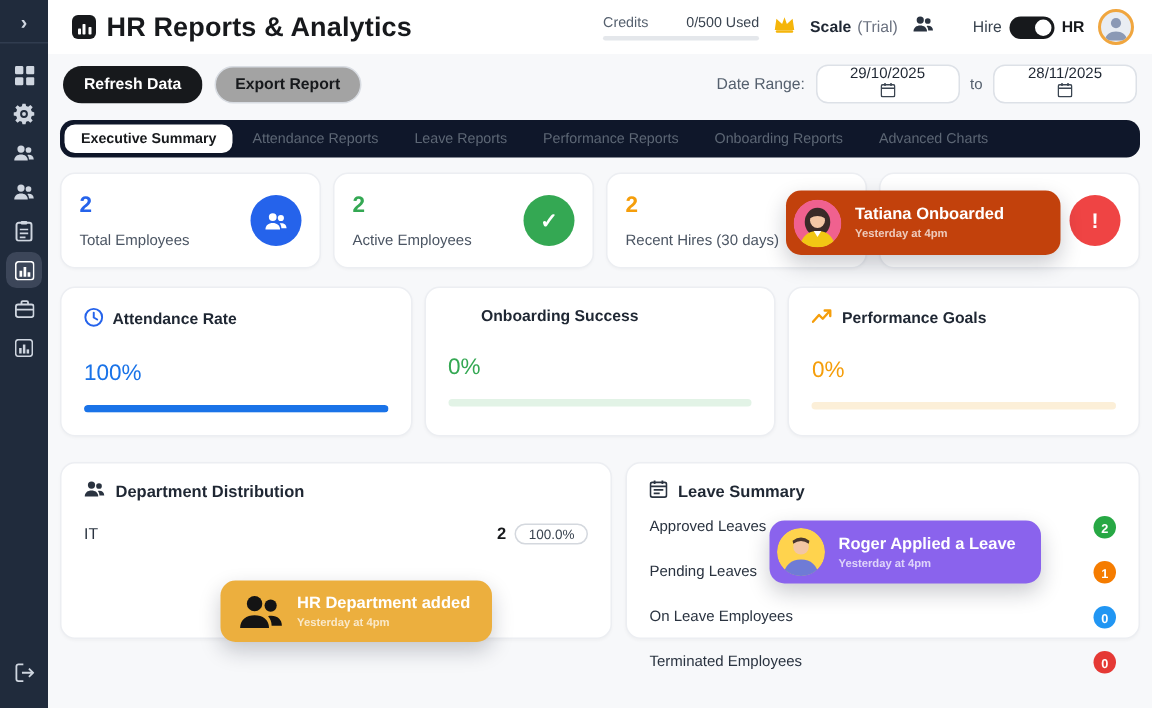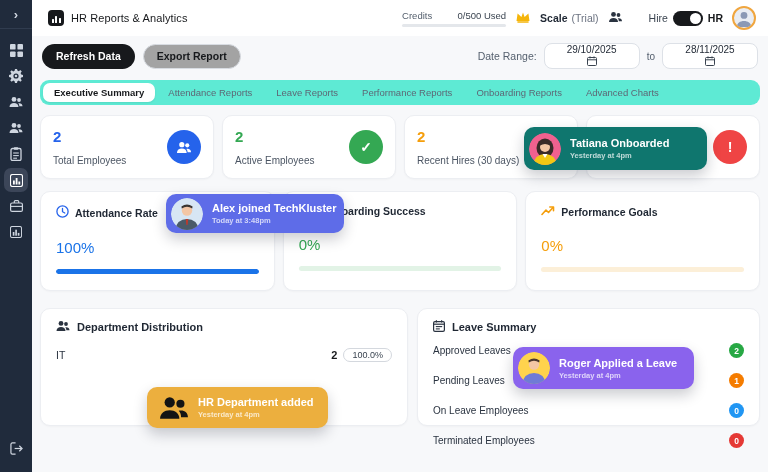--- a/index.html
+++ b/index.html
@@ -20,21 +20,21 @@
   .sb-logout { margin-top:auto; margin-bottom:12px; }
 
   
   .main { position:absolute; left:32px; top:0; width:736px; height:472px; }
 
   .topbar { height:36px; background:#ffffff; display:flex; align-items:center; padding:0 12px 0 16px; }
   .brand { display:flex; align-items:center; gap:7px; }
   .brand-icon { width:16px; height:16px; background:#17191c; border-radius:4px; display:flex;
                 align-items:flex-end; justify-content:center; gap:1.5px; padding:3px 3.5px; }
   .brand-icon i { display:block; width:2.5px; background:#fff; border-radius:0.5px; }
-  .brand-title { font-size:11px; font-weight:normal; color:#17191c; letter-spacing:0.1px; }
+  .brand-title { font-size:18px; font-weight:bold; color:#17191c; letter-spacing:0.1px; }
   .top-right { margin-left:auto; display:flex; align-items:center; gap:9px; }
   .credits { width:104px; }
   .credits-row { display:flex; justify-content:space-between; font-size:9.5px; color:#55606e; }
   .credits-row b { color:#3a4450; font-weight:normal; }
   .credits-bar { margin-top:3px; height:3px; border-radius:2px; background:#e4e7eb; }
   .plan { display:flex; align-items:center; gap:4px; font-size:10.5px; color:#1f2733; font-weight:bold; }
   .plan .trial { color:#6b7280; font-weight:normal; }
   .hire-group { display:flex; align-items:center; gap:5px; font-size:10.5px; color:#3a4450;padding-left:17px; }
   .toggle { width:30px; height:15px; border-radius:9px; background:#17191c; position:relative; cursor:pointer; }
   .toggle .knob { position:absolute; right:2px; top:2px; width:11px; height:11px; border-radius:50%; background:#fff; }
@@ -48,21 +48,21 @@
          font-family:"Liberation Sans", sans-serif; }
   .btn-dark { background:#17191c; color:#ffffff; }
   .btn-light { background:#a3a3a3; color:#17191c; border-color:#d8dce2; }
   .dr-group { margin-left:auto; display:flex; align-items:center; gap:7px; }
   .dr-label { font-size:10.5px; color:#55606e; }
   .dr-to { font-size:10px; color:#55606e; }
   .date-input { height:26px; width:96px; background:#fff; border:1px solid #dde1e7; border-radius:8px;
                 display:flex; align-items:center; justify-content:space-between; padding:0 8px;
                 font-size:10px; color:#1f2733; cursor:pointer;flex-direction:column; }
 
-  .tabs { margin:4px 8px 0 8px; background:#5eead4; border-radius:9px; height:25px; display:flex;
+  .tabs { margin:4px 8px 0 8px; background:#0f172a; border-radius:9px; height:25px; display:flex;
           align-items:center; padding:0 3px; gap:2px; }
   .tab { font-size:9.5px; color:#5d6775; padding:4px 11px; border-radius:7px; white-space:nowrap; cursor:pointer; }
   .tab.active { background:#ffffff; color:#17191c; font-weight:bold; box-shadow:0 1px 2px rgba(0,0,0,.08); }
 
   .card { background:#ffffff; border:1px solid #eceef2; border-radius:10px; box-shadow:0 1px 2px rgba(16,24,40,.03); }
 
   .stats { margin:10px 8px 0 8px; display:grid; grid-template-columns:repeat(4,1fr); gap:8px; }
   .stat-card { height:64px; padding:10px 12px; display:flex; align-items:center; justify-content:space-between; }
   .stat-txt { display:flex; flex-direction:column; justify-content:space-between; height:100%; padding:2px 0; }
   .stat-value { font-size:15px; font-weight:bold; }
@@ -89,21 +89,21 @@
   .leave-badge { margin-left:auto; width:15px; height:15px; border-radius:50%; color:#fff; font-size:8.5px;
                  font-weight:bold; display:flex; align-items:center; justify-content:center; }
 
   
   .toast { position:absolute; z-index:50; border-radius:10px; display:flex; align-items:center;
            gap:9px; padding:4px 12px 4px 5px; box-shadow:0 6px 14px rgba(16,24,40,.22); cursor:pointer; }
   .toast-av { width:32px; height:32px; border-radius:50%; overflow:hidden; flex:none; }
   .toast-body { display:flex; flex-direction:column; gap:2px; }
   .toast-title { font-size:11px; font-weight:bold; color:#ffffff; white-space:nowrap; }
   .toast-time { font-size:7.5px; font-weight:bold; color:rgba(255,255,255,.72); }
-  #toast-tatiana { left:524px; top:127px; width:183px; height:43px; background:#0f766e; }
+  #toast-tatiana { left:524px; top:127px; width:183px; height:43px; background:#c2410c; }
   #toast-alex    { left:166px; top:194px; width:178px; height:39px; background:#5e6ce8; }
   #toast-roger   { left:513px; top:347px; width:181px; height:42px; background:#8a63ed; }
   #toast-hr      { left:147px; top:387px; width:181px; height:41px; background:#ecaf3e; padding-left:12px; }
   .toast-glyph { flex:none; display:flex; align-items:center; }
 </style>
 </head>
 <body>
 
 <div class="page">
 
@@ -419,35 +419,20 @@
           <path d="M4 32q2-11 12-11t12 11z" fill="#f2c714"></path>
           <path d="M13.5 21l2.5 4 2.5-4z" fill="#fff"></path>
         </svg>
     </span>
     <span class="toast-body">
       <span class="toast-title">Tatiana Onboarded</span>
       <span class="toast-time">Yesterday at 4pm</span>
     </span>
   </div>
 
-  <div class="toast" id="toast-alex">
-    <span class="toast-av">
-      <svg width="32" height="32" viewBox="0 0 32 32">
-          <circle cx="16" cy="16" r="16" fill="#d7e6f4"></circle>
-          <circle cx="16" cy="12.5" r="5.2" fill="#f3c6a5"></circle>
-          <path d="M10.8 10.5q5.2-3.6 10.4 0l.4-2q-5.6-4.2-11.2 0z" fill="#3a3532"></path>
-          <path d="M4 32q2-11 12-11t12 11z" fill="#4a5b68"></path>
-          <path d="M14.8 21h2.4l-.6 6h-1.2z" fill="#c0392b"></path>
-        </svg>
-    </span>
-    <span class="toast-body">
-      <span class="toast-title">Alex joined TechKluster</span>
-      <span class="toast-time">Today at 3:48pm</span>
-    </span>
-  </div>
 
   <div class="toast" id="toast-roger">
     <span class="toast-av">
       <svg width="32" height="32" viewBox="0 0 32 32">
           <circle cx="16" cy="16" r="16" fill="#ffd34d"></circle>
           <circle cx="16" cy="12.5" r="5.2" fill="#f3c6a5"></circle>
           <path d="M10.8 10.5q5.2-3.6 10.4 0l.4-2q-5.6-4.2-11.2 0z" fill="#4a372e"></path>
           <path d="M4 32q2-11 12-11t12 11z" fill="#6f7bd6"></path>
         </svg>
     </span>

